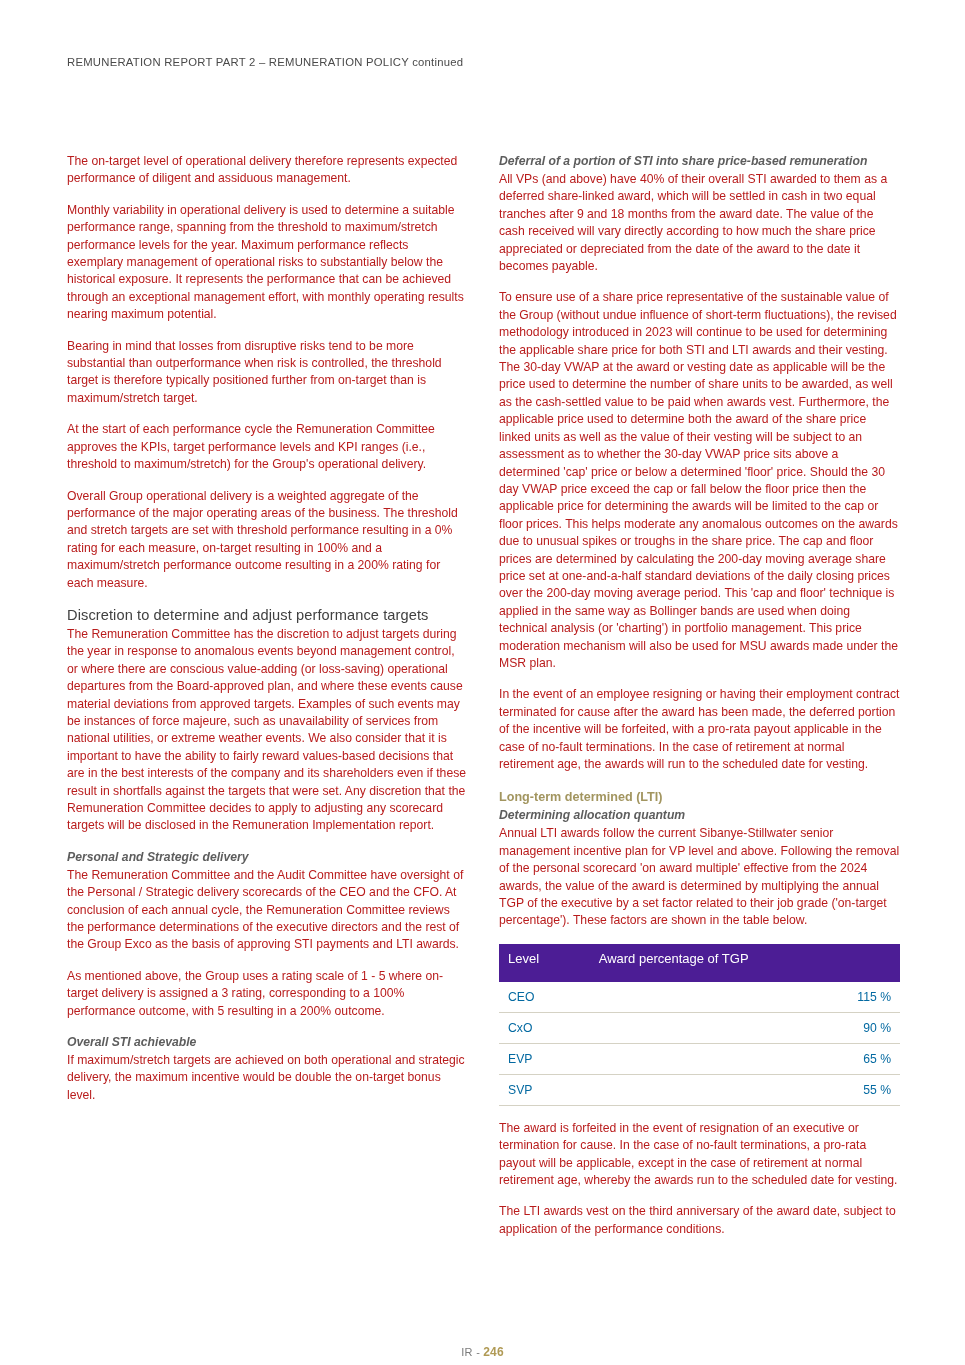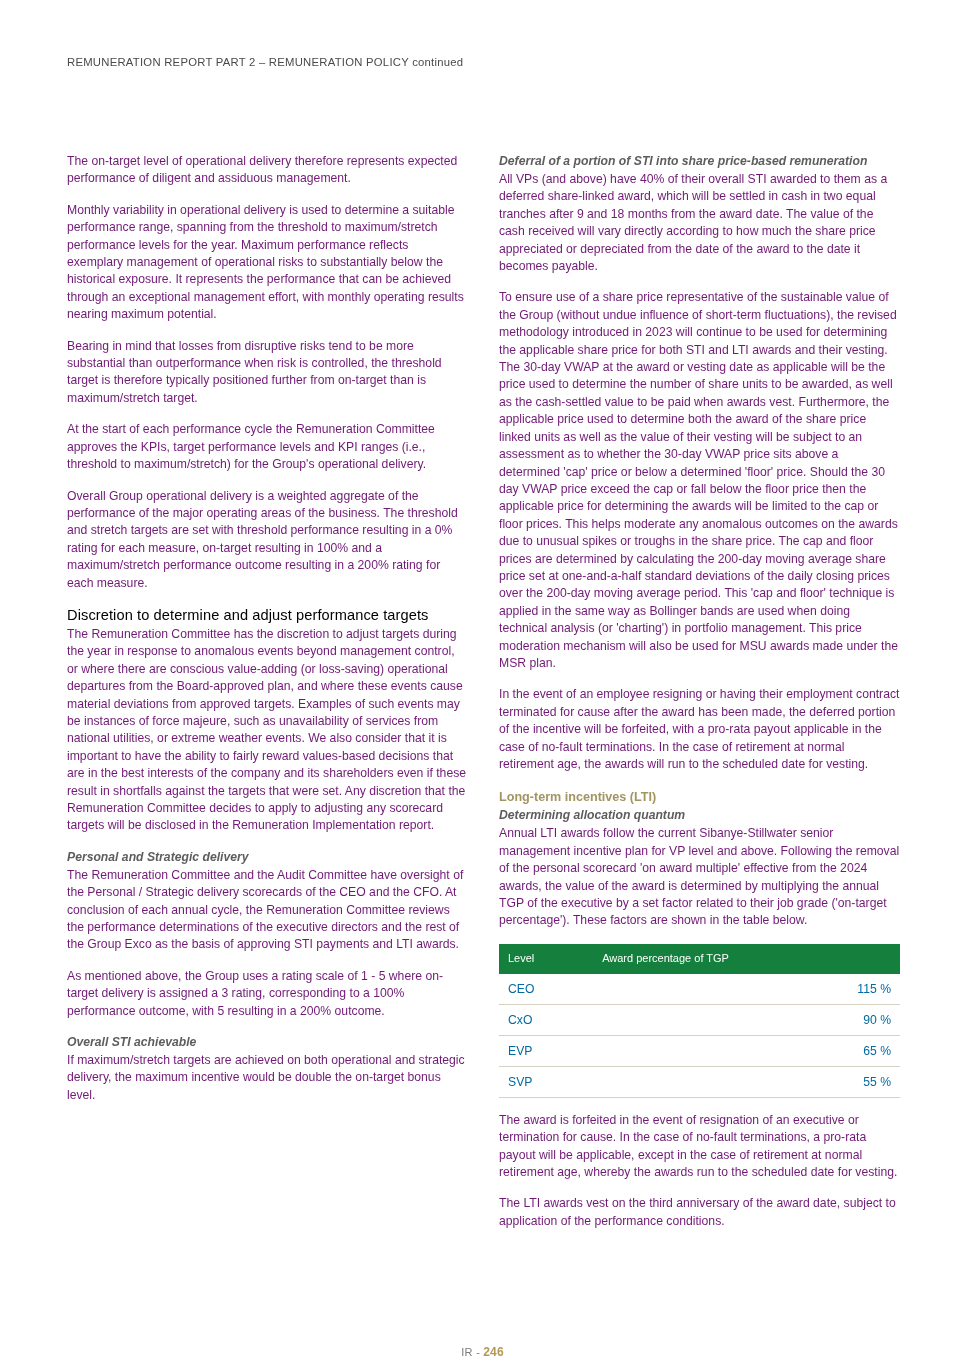--- a/index.html
+++ b/index.html
@@ -47,29 +47,29 @@
   }
   .col {
     width: 400px;
   }
   .col-right { width: 401px; }
 
   p.body {
     margin: 0 0 14px 0;
     font-size: 12.2px;
     line-height: 17.4px;
-    color: #701a75;
+    color: #b91c1c;
     text-align: left;
   }
 
   h2.teal-head {
     margin: 6px 0 1px 0;
     font-size: 14.6px;
     font-weight: 400;
-    color: #000000;
+    color: #404040;
     line-height: 19px;
     letter-spacing: 0.1px;
   }
 
   h3.gold-head {
     margin: 16px 0 1px 0;
     font-size: 12.6px;
     font-weight: bold;
     color: #a2955f;
     line-height: 17px;
@@ -86,25 +86,25 @@
   h4.ital-head.first { margin-top: 0; }
 
   
   .lti-table {
     width: 100%;
     border-collapse: collapse;
     margin: 6px 0 14px 0;
     font-size: 12.2px;
   }
   .lti-table thead th {
-    background: #15803d;
+    background: #4c1d95;
     color: #ffffff;
     font-weight: 400;
-    font-size: 11px;
-    padding: 7px 9px 8px 9px;
+    font-size: 13px;
+    padding: 7px 9px 16px 9px;
     line-height: 15px;
   }
   .lti-table thead th.th-level { text-align: left; }
   .lti-table thead th.th-award { text-align: left; }
 
   .lti-table tbody td {
     padding: 7px 9px 7px 9px;
     border-bottom: 1px solid #d5d2c4;
     color: #0369a1;
     line-height: 16px;
@@ -162,21 +162,21 @@
 
     </div>
 
     <div class="col col-right">
 
       <h4 class="ital-head first">Deferral of a portion of STI into share price-based remuneration</h4>
       <p class="body">All VPs (and above) have 40% of their overall STI awarded to them as a deferred share-linked award, which will be settled in cash in two equal tranches after 9 and 18 months from the award date. The value of the cash received will vary directly according to how much the share price appreciated or depreciated from the date of the award to the date it becomes payable.</p>
       <p class="body">To ensure use of a share price representative of the sustainable value of the Group (without undue influence of short-term fluctuations), the revised methodology introduced in 2023 will continue to be used for determining the applicable share price for both STI and LTI awards and their vesting. The 30-day VWAP at the award or vesting date as applicable will be the price used to determine the number of share units to be awarded, as well as the cash-settled value to be paid when awards vest. Furthermore, the applicable price used to determine both the award of the share price linked units as well as the value of their vesting will be subject to an assessment as to whether the 30-day VWAP price sits above a determined 'cap' price or below a determined 'floor' price. Should the 30 day VWAP price exceed the cap or fall below the floor price then the applicable price for determining the awards will be limited to the cap or floor prices. This helps moderate any anomalous outcomes on the awards due to unusual spikes or troughs in the share price. The cap and floor prices are determined by calculating the 200-day moving average share price set at one-and-a-half standard deviations of the daily closing prices over the 200-day moving average period. This 'cap and floor' technique is applied in the same way as Bollinger bands are used when doing technical analysis (or 'charting') in portfolio management. This price moderation mechanism will also be used for MSU awards made under the MSR plan.</p>
       <p class="body">In the event of an employee resigning or having their employment contract terminated for cause after the award has been made, the deferred portion of the incentive will be forfeited, with a pro-rata payout applicable in the case of no-fault terminations. In the case of retirement at normal retirement age, the awards will run to the scheduled date for vesting.</p>
 
-      <h3 class="gold-head">Long-term incentives (LTI)</h3>
+      <h3 class="gold-head">Long-term determined (LTI)</h3>
 
       <h4 class="ital-head first">Determining allocation quantum</h4>
       <p class="body">Annual LTI awards follow the current Sibanye-Stillwater senior management incentive plan for VP level and above. Following the removal of the personal scorecard 'on award multiple' effective from the 2024 awards, the value of the award is determined by multiplying the annual TGP of the executive by a set factor related to their job grade ('on-target percentage'). These factors are shown in the table below.</p>
 
       <table class="lti-table">
         <thead>
           <tr>
             <th class="th-level">Level</th>
             <th class="th-award">Award percentage of TGP</th>
           </tr>

